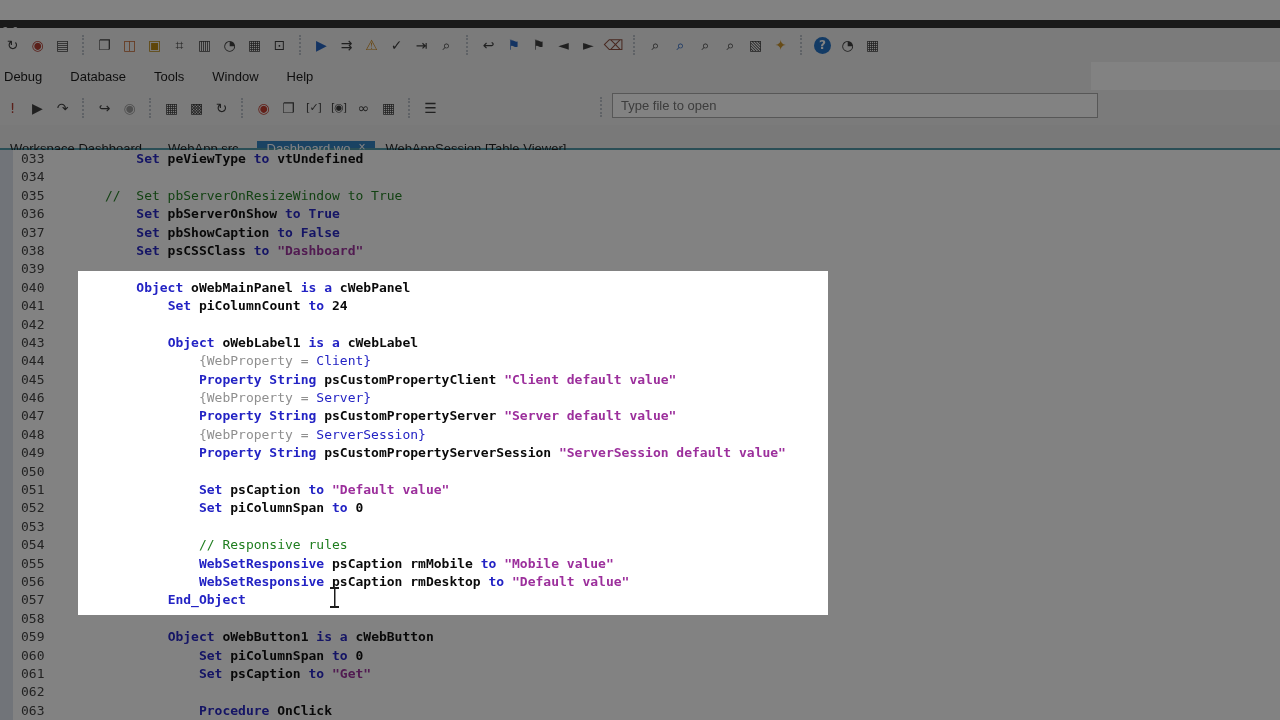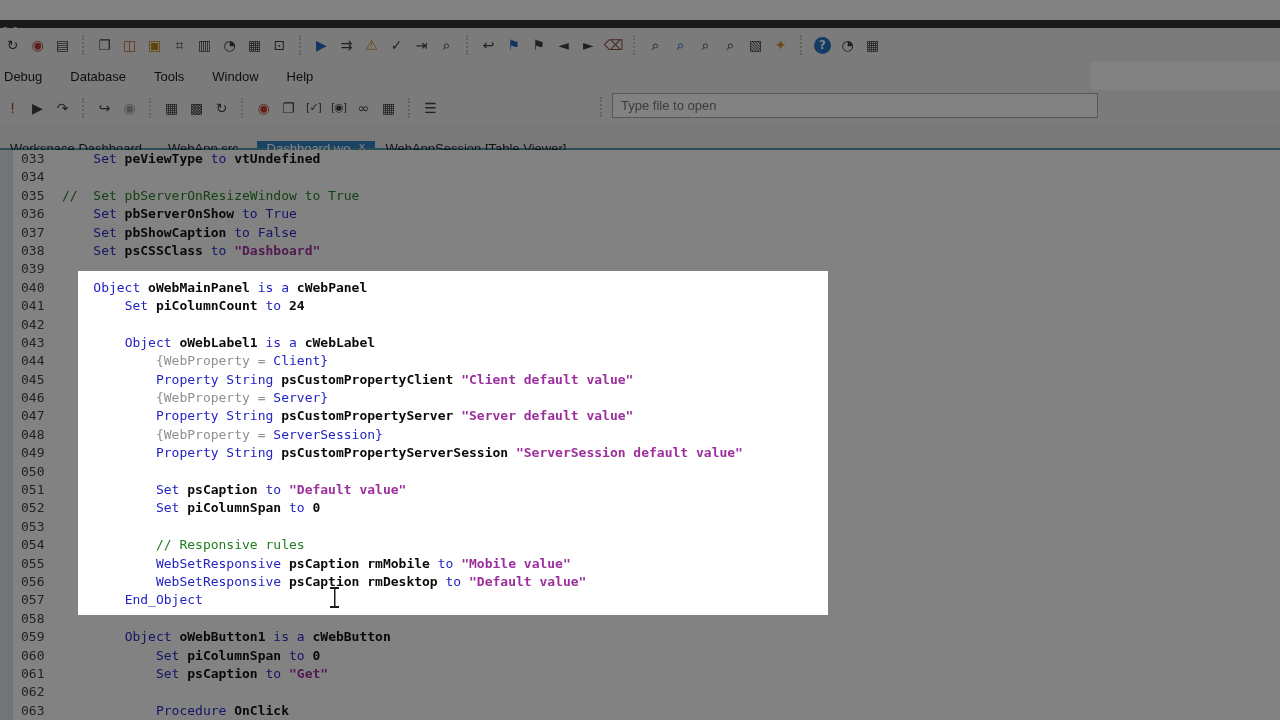--- a/index.html
+++ b/index.html
@@ -71,26 +71,26 @@
   
   .editor{
     position:absolute;left:0;top:150px;width:1280px;height:570px;
     background:#ffffff;
     font-family:"DejaVu Sans Mono","Liberation Mono",monospace;
     font-size:13px;line-height:18.4px;
   }
   .bpstrip{
     position:absolute;left:0;top:0;width:13px;height:570px;background:#dde2ec;
   }
-  .row{display:flex;height:18.4px;white-space:pre;}
+  .row{display:flex;height:18.4px;white-space:pre;gap:43px;}
   .gutter{
     width:62px;flex:0 0 auto;color:#3d3d3d;padding-left:21px;box-sizing:border-box;
   }
   .code{flex:1;}
-  .tk-k{color:var(--kw);font-weight:normal;}
+  .tk-k{color:var(--kw);font-weight:bold;}
   .tk-i{color:var(--id);font-weight:bold;}
   .tk-s{color:var(--str);font-weight:bold;}
   .tk-c{color:var(--com);}
   .tk-m{color:var(--meta);}
   .tk-b{color:var(--metab);}
   
   .spotlight{
     position:absolute;left:78px;top:271px;width:750px;height:344px;
     box-shadow:0 0 0 3000px rgba(8,8,8,0.505);
     pointer-events:none;z-index:50;

